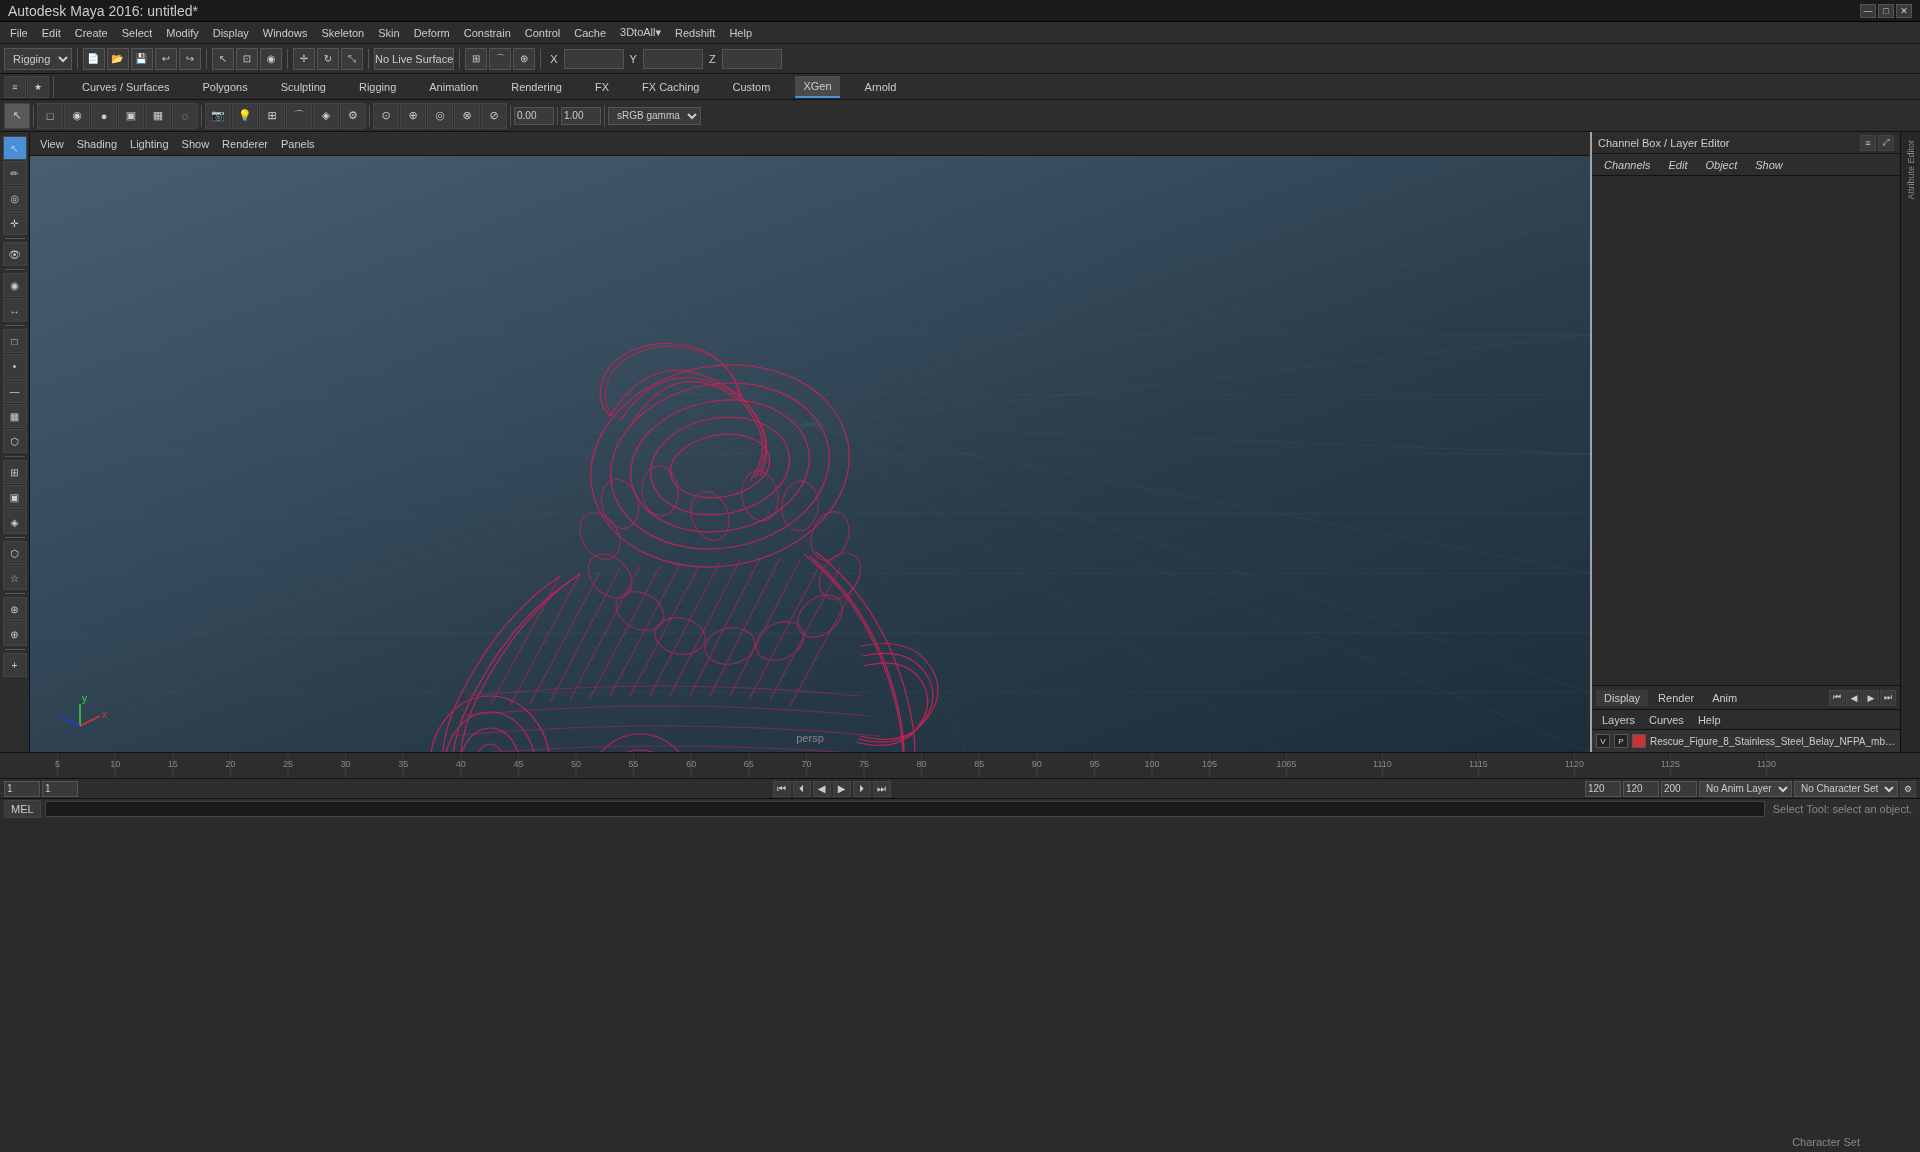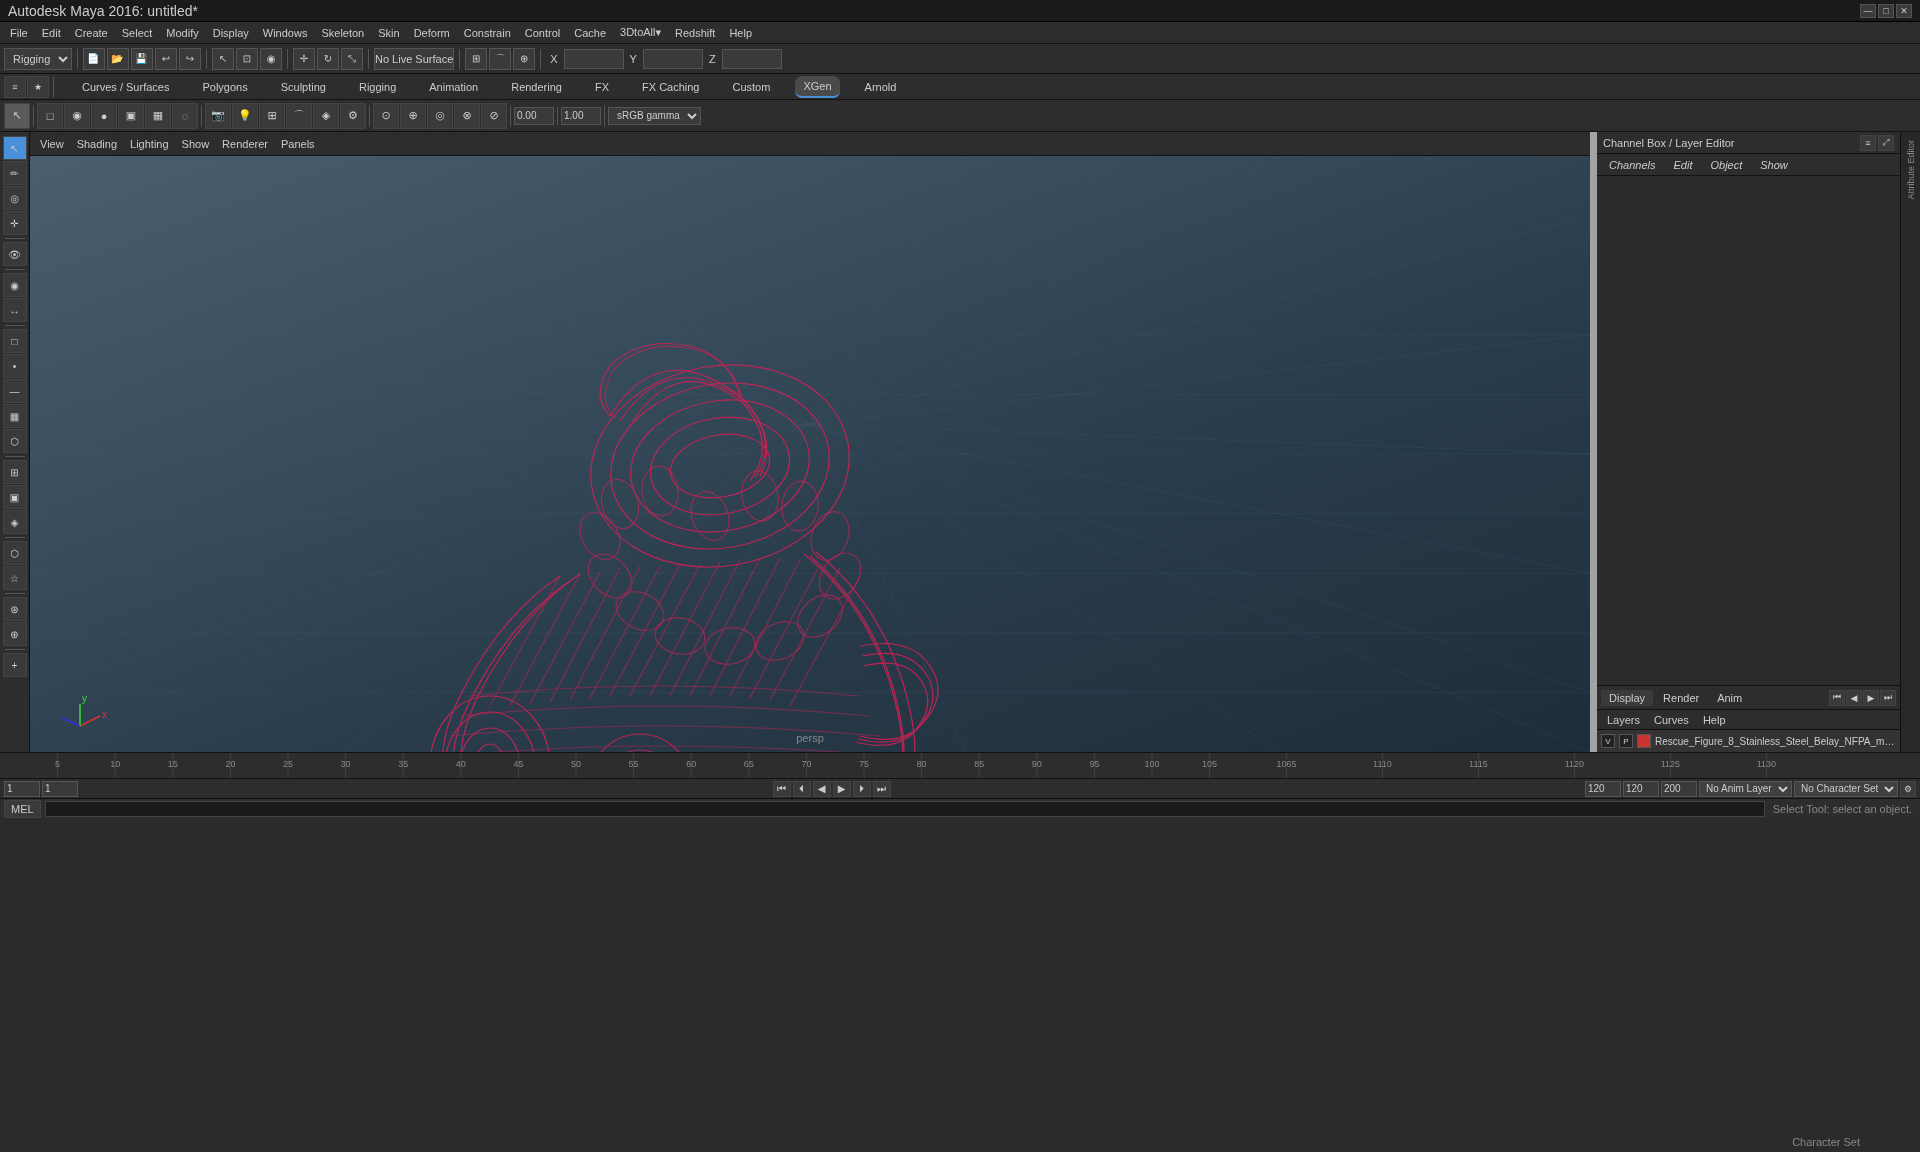--- a/index.html
+++ b/index.html
@@ -131,21 +131,20 @@
       padding: 2px 8px;
       color: #cccccc;
       font-size: 11px;
       cursor: pointer;
       height: 22px;
       display: flex; align-items: center; margin-left: 16px;
     }
     .module-tab.active {
       background: #4a4a4a;
       border-bottom: 2px solid #4a90d9;
-      border-radius: 7px;
     }
 
     
     #icon-bar {
       height: 32px;
       background: #2d2d2d;
       display: flex;
       align-items: center;
       padding: 0 4px;
       gap: 1px;
@@ -240,21 +239,21 @@
       left: 50%;
       transform: translateX(-50%);
       color: #888;
       font-size: 11px;
     }
 
     
     #right-panel {
       width: 310px;
       background: #2b2b2b;
-      border-left: 7px solid #a3a3a3;
+      border-left: 2px solid #a3a3a3;
       display: flex;
       flex-direction: column;
     }
     #right-panel-header {
       height: 22px;
       background: #2d2d2d;
       display: flex;
       align-items: center;
       justify-content: space-between;
       padding: 0 6px;

